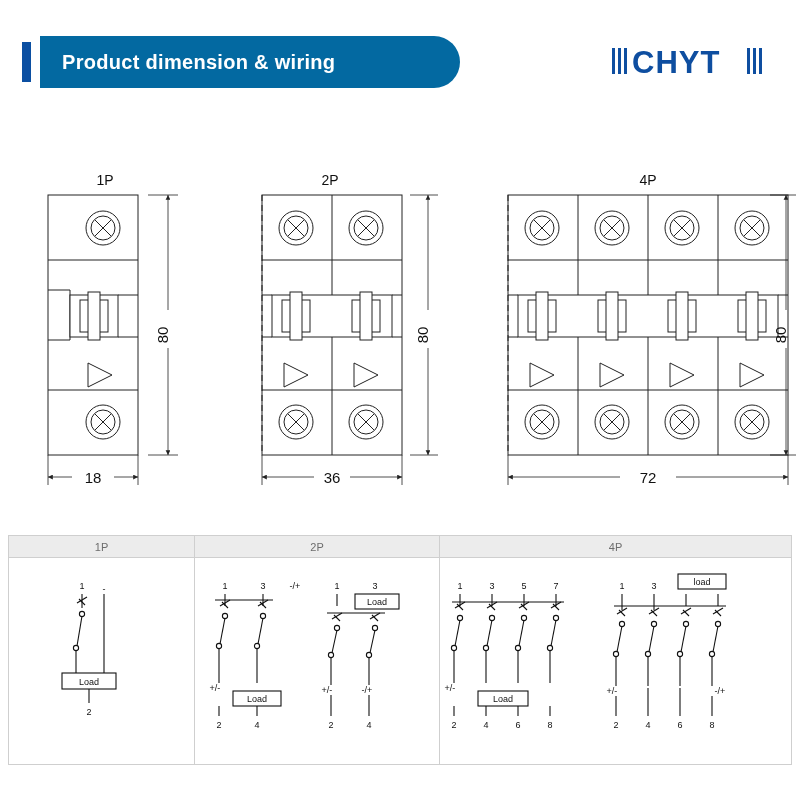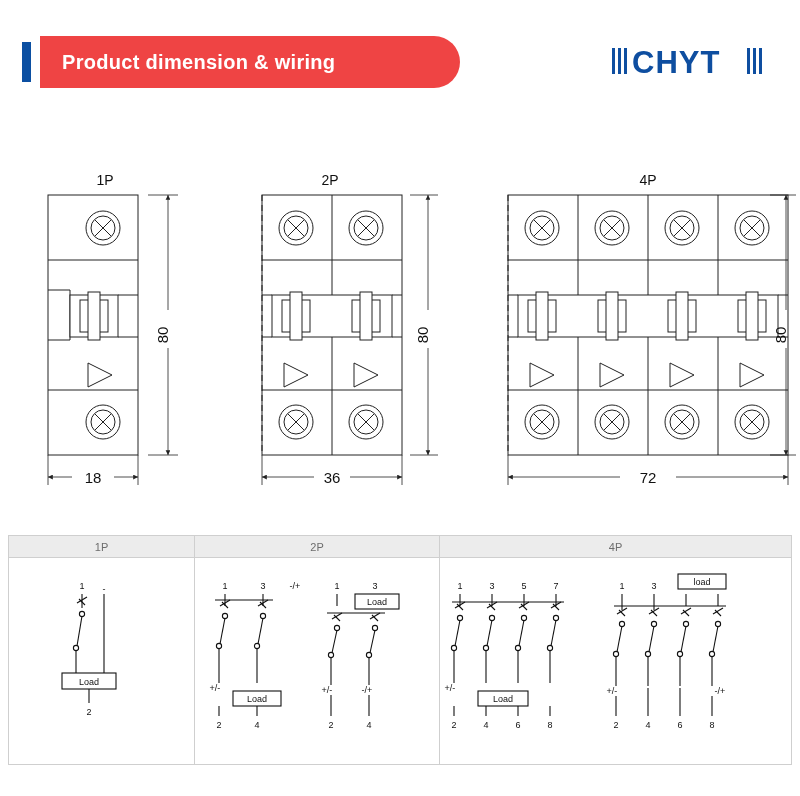--- a/index.html
+++ b/index.html
@@ -25,21 +25,21 @@
   .header-accent {
     position: absolute;
     left: 22px; top: 6px;
     width: 9px; height: 40px;
     background: #0b4fa2;
   }
   .header-banner {
     position: absolute;
     left: 40px; top: 0;
     width: 420px; height: 52px;
-    background: #ef4444;
+    background: #0369a1;
     border-radius: 0 26px 26px 0;
     display: flex;
     align-items: center;
   }
   .header-title {
     color: #ffffff;
     font-size: 20px;
     font-weight: bold;
     letter-spacing: .3px;
     margin-left: 22px;

